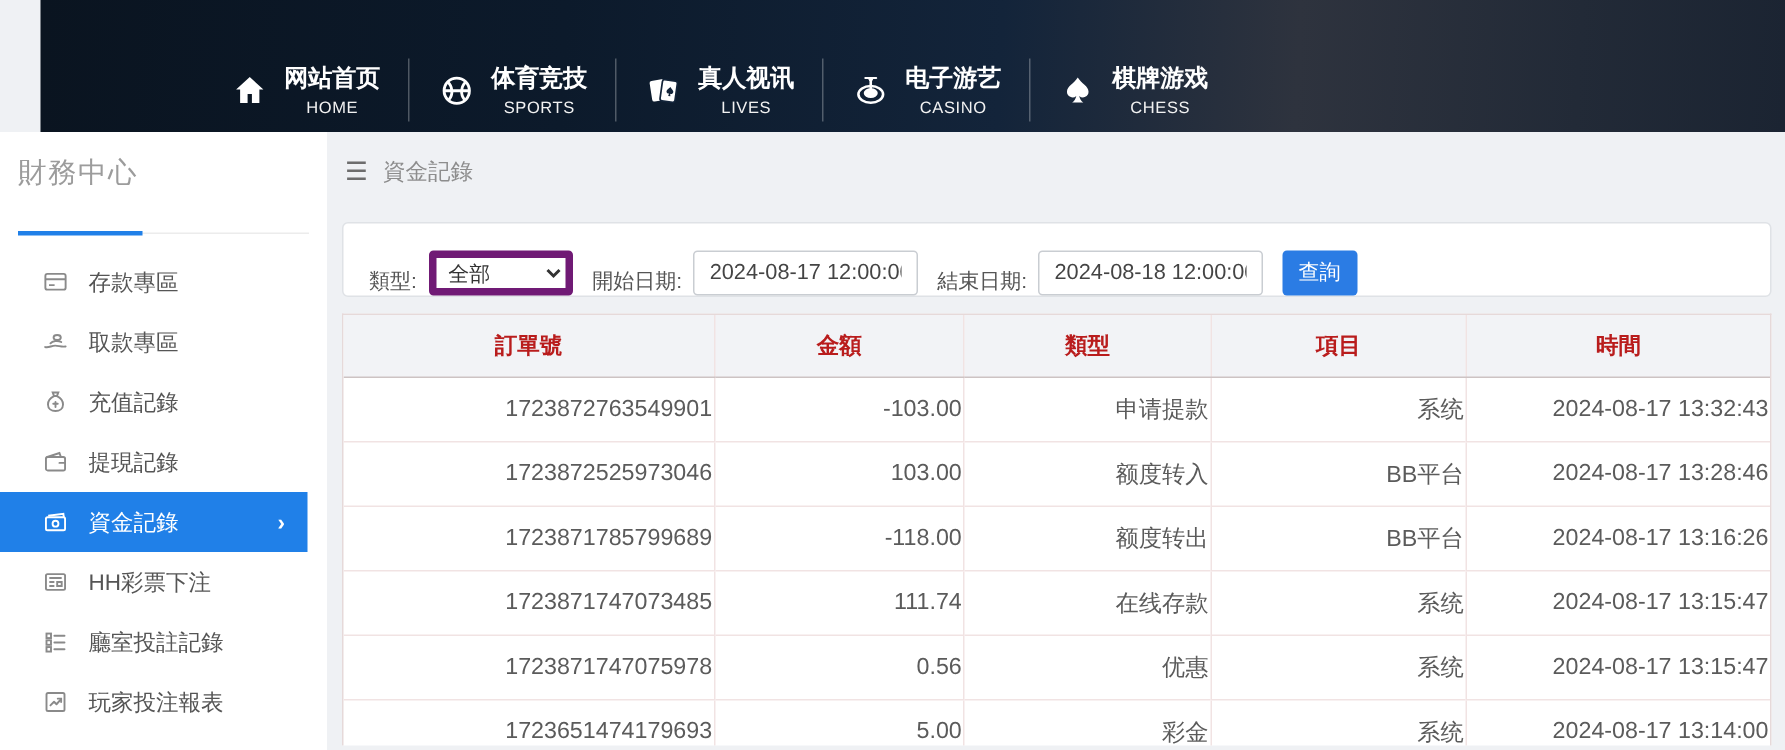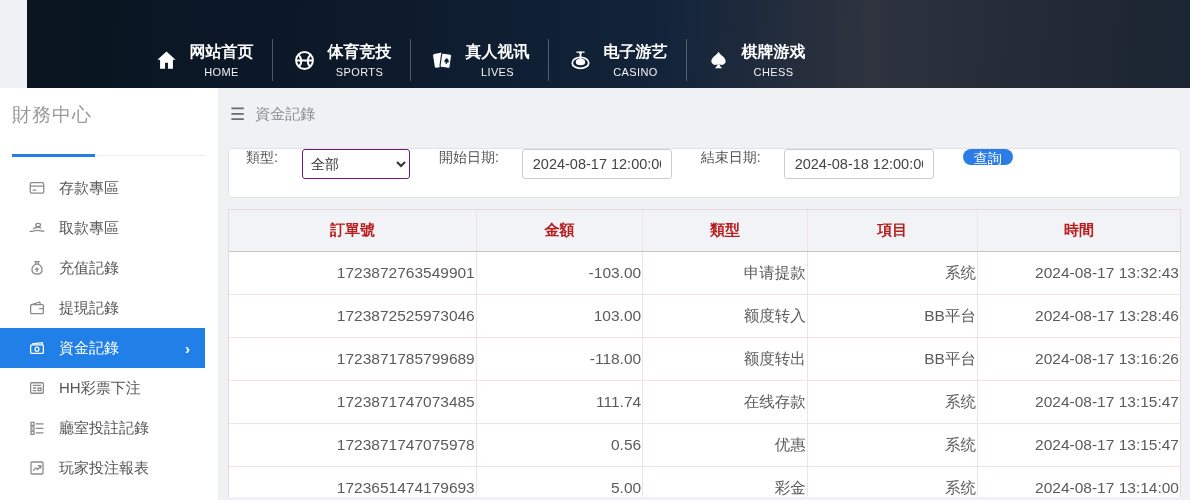--- a/index.html
+++ b/index.html
@@ -38,26 +38,26 @@
   .sb-item .sb-icon{width:18px;height:18px;color:#8a8a8a;flex-shrink:0;}
   .sb-item .sb-icon svg{width:18px;height:18px;display:block;}
   .sb-item.active{background:#2080e8;color:#fff;width:205px;}
   .sb-item.active .sb-icon{color:#fff;}
   .sb-chevron{position:absolute;right:15px;font-size:15px;color:#fff;font-weight:bold;}
   
   .main{flex:1;box-sizing:border-box;padding:0 9px 0 10px;}
   .breadcrumb{display:flex;align-items:center;gap:10px;margin:13px 0 0 2px;height:26px;color:#8d8d8d;font-size:15px;}
   .hamburger{font-size:17px;color:#6d6d6d;line-height:1;}
   .filter-panel{margin-top:21px;background:#fff;border:1px solid #dfe2e6;border-radius:4px;height:50px;box-sizing:border-box;
-    display:flex;align-items:flex-start;padding-left:17px;font-size:14px;color:#555;gap:16px;}
+    display:flex;align-items:flex-end;padding-left:17px;font-size:14px;color:#555;}
   .f-label{white-space:nowrap;}
-  .f-select{width:108px;height:30px;margin-left:8px;border:1px solid #701a75;border-radius:3px;font-size:14px;color:#333;background:#fff;padding:0 4px;font-family:"Liberation Sans",sans-serif;}
+  .f-select{width:96px;height:30px;margin-left:8px;border:5px solid #701a75;border-radius:3px;font-size:14px;color:#333;background:#fff;padding:0 4px;font-family:"Liberation Sans",sans-serif;}
   .f-input{width:128px;height:28px;margin-left:7px;border:1px solid #c9cdd2;border-radius:3px;font-size:14.5px;color:#444;padding:0 10px;font-family:"Liberation Sans",sans-serif;}
   .f-gap{margin-left:13px;}
-  .f-btn{margin-left:13px;width:50px;height:16px;background:#2b7ce4;color:#fff;border:none;border-radius:14px;font-size:14px;cursor:pointer;font-family:"Liberation Sans",sans-serif;}
+  .f-btn{margin-left:13px;width:50px;height:30px;background:#2b7ce4;color:#fff;border:none;border-radius:3px;font-size:14px;cursor:pointer;font-family:"Liberation Sans",sans-serif;}
   
   .table-wrap{margin-top:11px;height:288px;overflow:hidden;background:#fff;border:1px solid #e6d9d9;border-bottom:none;box-sizing:border-box;}
   table{width:100%;border-collapse:collapse;table-layout:fixed;}
   th{height:39px;background:#f2f3f6;color:#b91c1c;font-weight:bold;font-size:15px;border-bottom:1px solid #cdc3c3;}
   td{height:40px;text-align:right;color:#5b5b5b;font-size:15.5px;border-top:1px solid #f1e3e3;}
   th:not(:last-child),td:not(:last-child){border-right:1px solid #f1e3e3;}
   tbody tr:first-child td{border-top:none;}
 </style>
 </head>
 <body>

